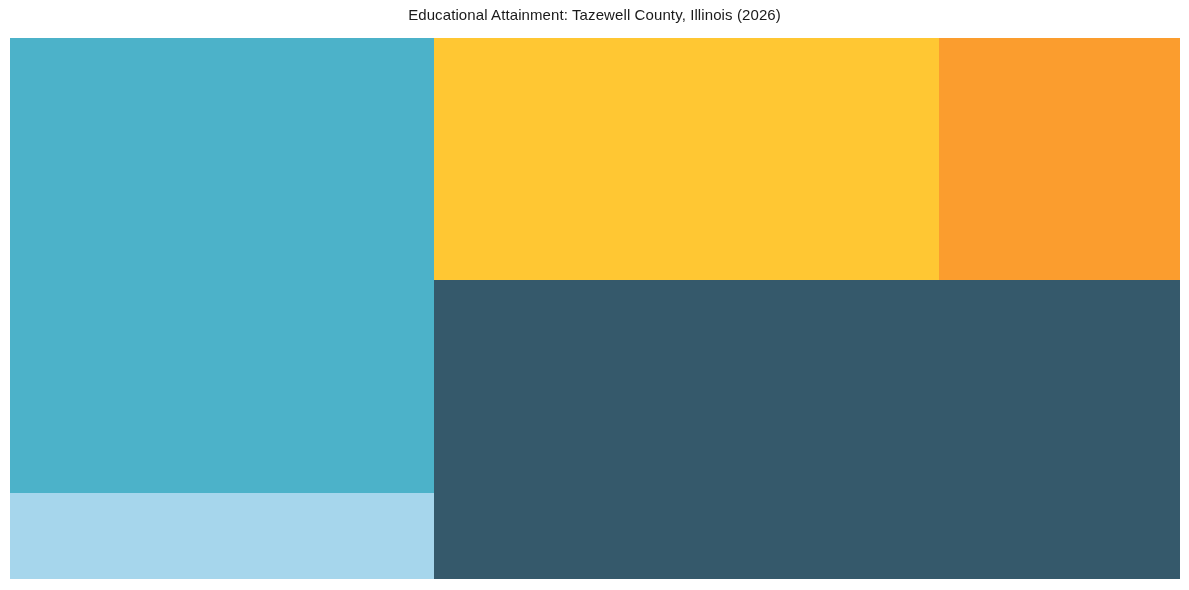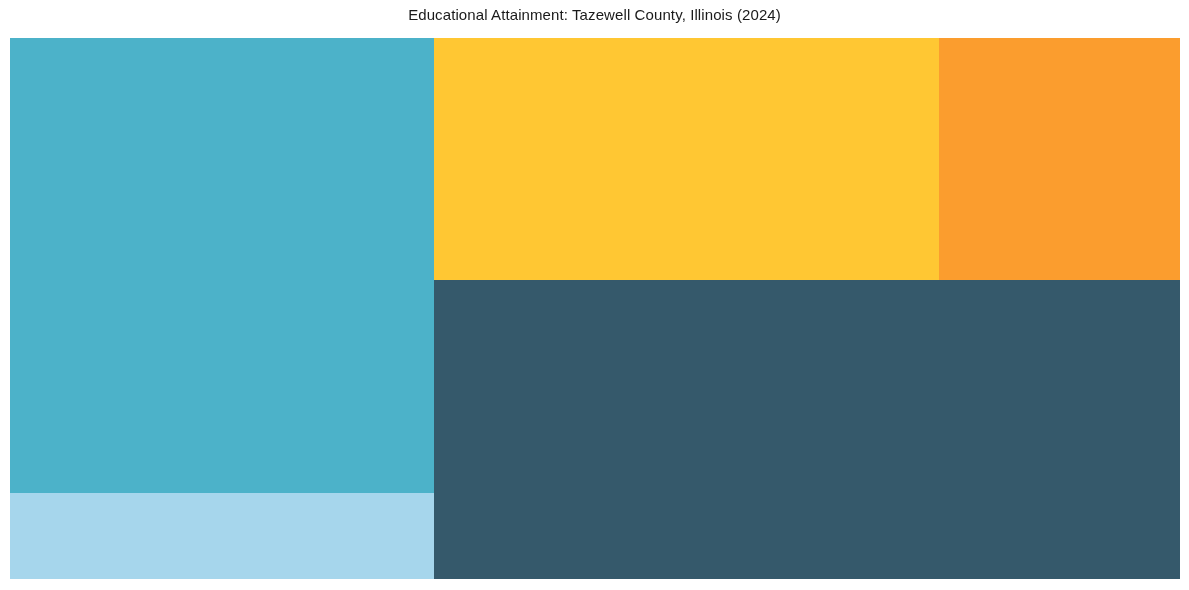--- a/index.html
+++ b/index.html
@@ -46,21 +46,21 @@
     position: absolute;
     overflow: hidden;
     box-sizing: border-box;
   }
 </style>
 </head>
 <body>
 
 <div id="figure">
 
-  <div id="chart-title">Educational Attainment: Tazewell County, Illinois (2024)</div>
+  <div id="chart-title">Educational Attainment: Tazewell County, Illinois (2026)</div>
 
   <div id="treemap">
 
   <div class="tile" style="left: 424px; top: 242px; width: 746px; height: 299px; background: rgb(53, 89, 107);"></div>
       <div class="tile" style="left: 0px; top: 0px; width: 424px; height: 455px; background: rgb(76, 178, 201);"></div>
       <div class="tile" style="left: 424px; top: 0px; width: 505px; height: 242px; background: rgb(255, 199, 51);"></div>
       <div class="tile" style="left: 929px; top: 0px; width: 241px; height: 242px; background: rgb(251, 157, 46);"></div>
       <div class="tile" style="left: 0px; top: 455px; width: 424px; height: 86px; background: rgb(166, 214, 236);"></div>
     </div>
 

